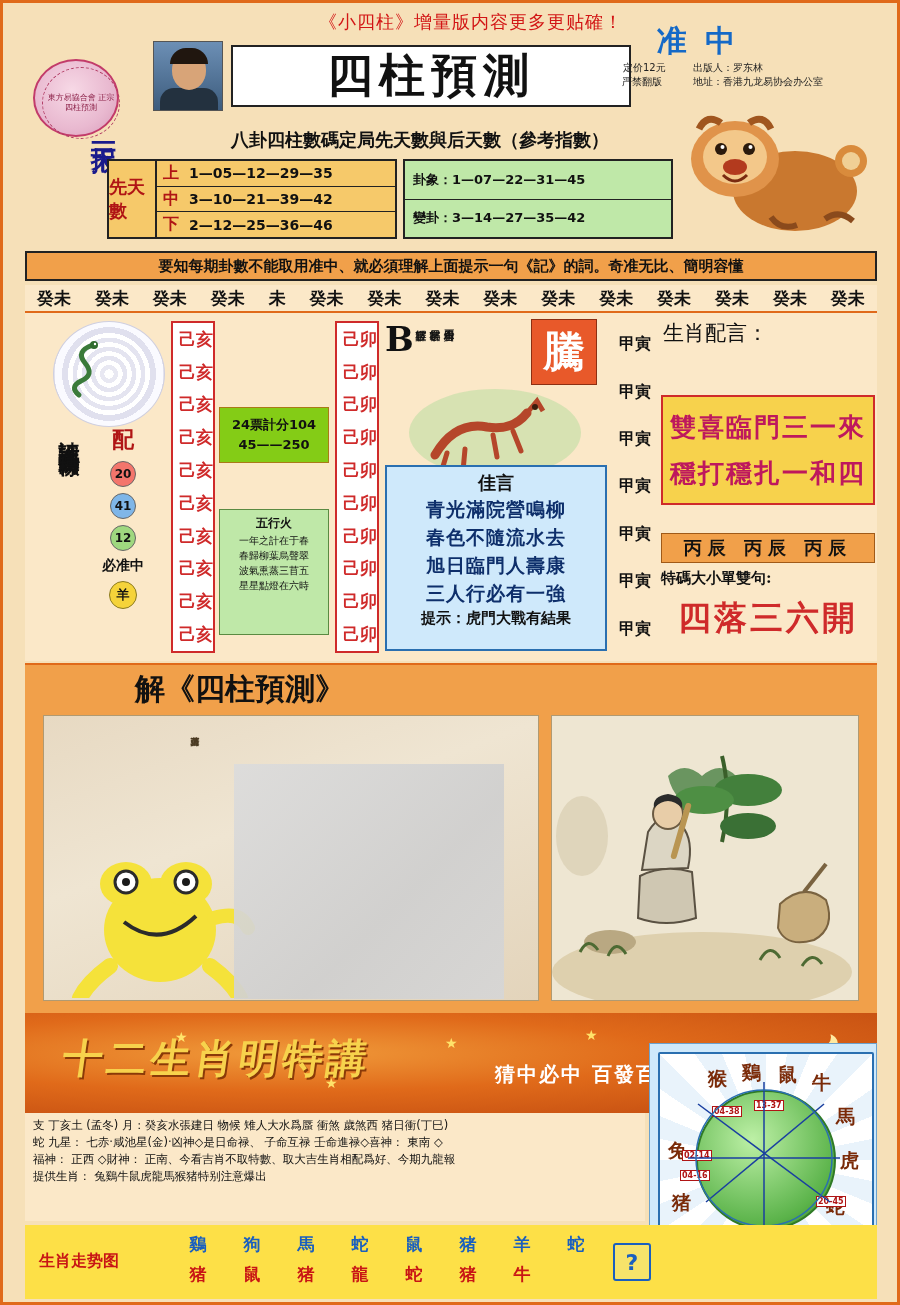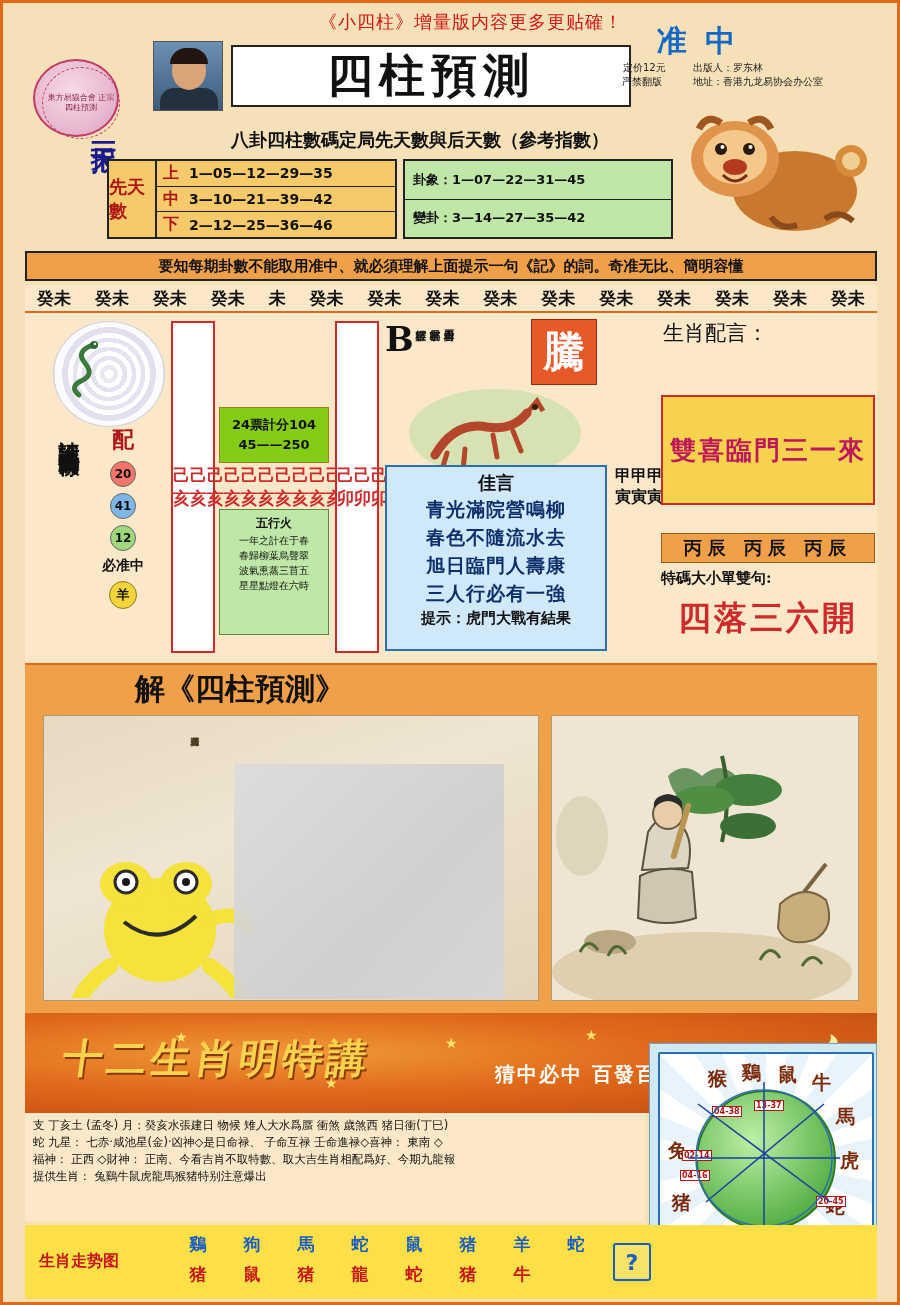--- a/index.html
+++ b/index.html
@@ -163,21 +163,21 @@
   .ball.blue{background:#7fb6e8;}
   .ball.green{background:#9fd87f;}
   .bizhun{font-size:14px;font-weight:bold;color:#111;margin-top:6px;font-family:"DejaVu Serif","Liberation Serif",serif;}
   .yangcircle{
     width:26px;height:26px;border-radius:50%;background:#f5d33a;border:1px solid #8a7a20;
     margin:6px auto 0;display:flex;align-items:center;justify-content:center;font-size:13px;font-weight:bold;color:#111;
   }
 
   
   .colstack{
-    background:#fff;border:2px solid #cf2a2a;display:flex;
+    background:#fff;border:2px solid #cf2a2a;display:flex;flex-direction:column;align-items:flex-end;
   }
   .colstack div{
     flex:1;display:flex;align-items:center;justify-content:center;
     font-size:17px;font-weight:bold;color:#cf2a2a;
     font-family:"DejaVu Serif","Liberation Serif",serif;
   }
   .jihai{left:168px;top:318px;width:44px;height:332px;}
   .jimao{left:332px;top:318px;width:44px;height:332px;}
 
   .jiayin{
@@ -561,20 +561,21 @@
     <div class="ln">青光滿院營鳴柳</div>
     <div class="ln">春色不隨流水去</div>
     <div class="ln">旭日臨門人壽康</div>
     <div class="ln">三人行必有一強</div>
     <div class="tip">提示：虎門大戰有結果</div>
   </div>
 
   <div class="abs shengxiao-hd">生肖配言：</div>
   <div class="abs yellowpanel">
     <div>雙喜臨門三一來</div>
+    <div>穩打穩扎一和四</div>
   </div>
   <div class="abs ctr bingchen">丙辰  丙辰  丙辰</div>
   <div class="abs temahd">特碼大小單雙句:</div>
   <div class="abs ctr siluo">四落三六開</div>
 
   <div class="abs jieband">
     <div class="t">解《四柱預測》</div>
   </div>
   <div class="abs xunma vertical-text">尋碼圖</div>
 

